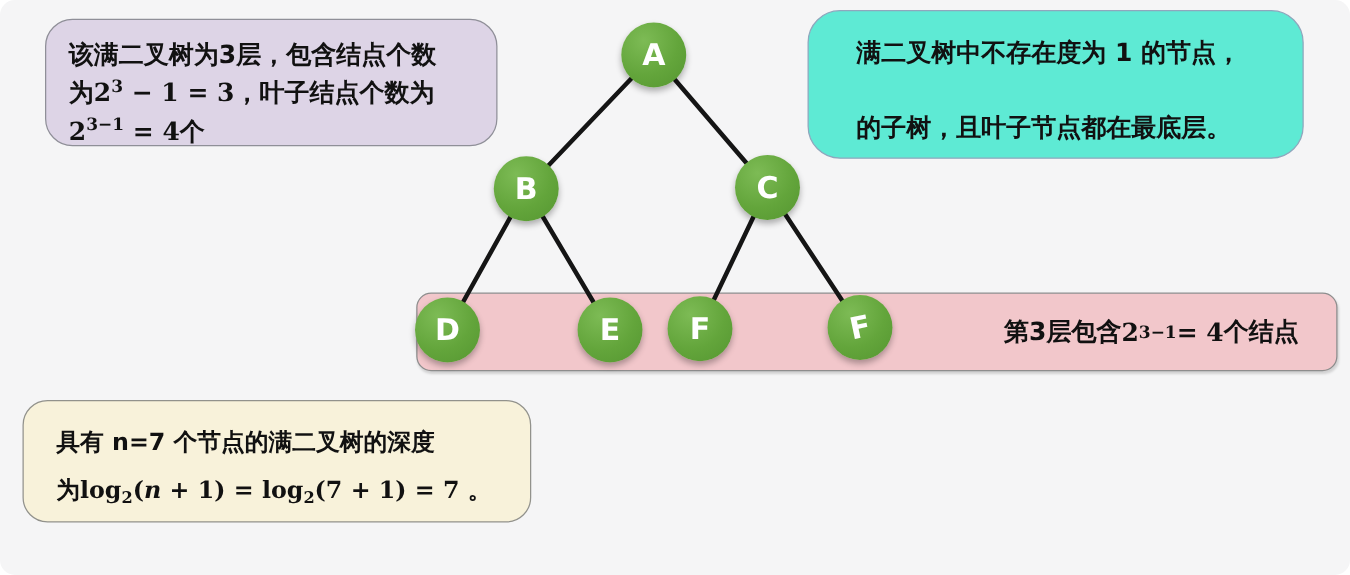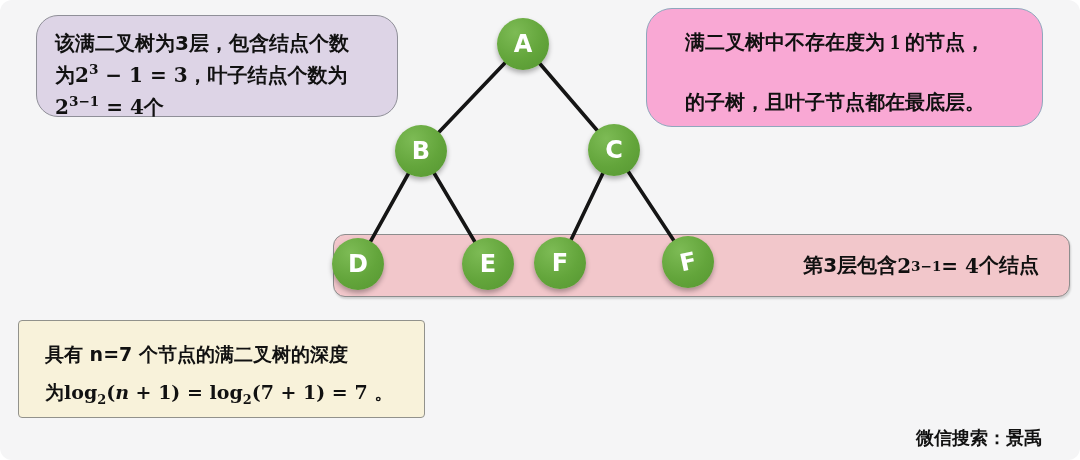--- a/index.html
+++ b/index.html
@@ -21,33 +21,32 @@
   .note-purple{
     left:36px;top:15px;width:362px;height:102px;
     background:#ddd4e6;
     border:1.5px solid #8f8f98;
     border-radius:22px;
     padding:12px 4px 10px 18px;
     font-size:20px;
   }
   .note-blue{
     left:646px;top:8px;width:397px;height:119px;
-    background:#f9a8d4;
+    background:#5eead4;
     border:1.5px solid #8fa7bd;
     border-radius:26px;
     padding:18px 20px 31px 38px;
     font-size:20px;
     line-height:1.5;
-    font-family:Liberation Serif, serif;
   }
   .note-yellow{
     left:18px;top:320px;width:407px;height:98px;
     background:#f8f2da;
     border:1.5px solid #92928c;
-    border-radius:4px;
+    border-radius:20px;
     padding:14px 16px 12px 26px;
     font-size:19px;
     line-height:2.0;
   }
   .band-pink{
     position:absolute;
     left:333px;top:234px;width:737px;height:63px;
     background:#f2c7cb;
     border:1.5px solid #8d8d8d;
     border-radius:12px;
@@ -145,15 +144,14 @@
     </div>
   <div class="node tilt" style="left:662px;top:236px;">
       <span class="lbl">F</span>
     </div>
 
   <div class="note note-yellow z4">
     <span>具有 n=7 个节点的满二叉树的深度</span><br>
     <span>为</span><span class="math">log</span><sub class="math">2</sub><span class="math">(</span><span class="mvar">n</span><span class="math"> + 1) = </span><span class="math">log</span><sub class="math">2</sub><span class="math">(7 + 1) = 7 。</span>
   </div>
 
-  <div class="watermark">微信搜索：景禹</div>
 
 </div>
 
 </body></html>

